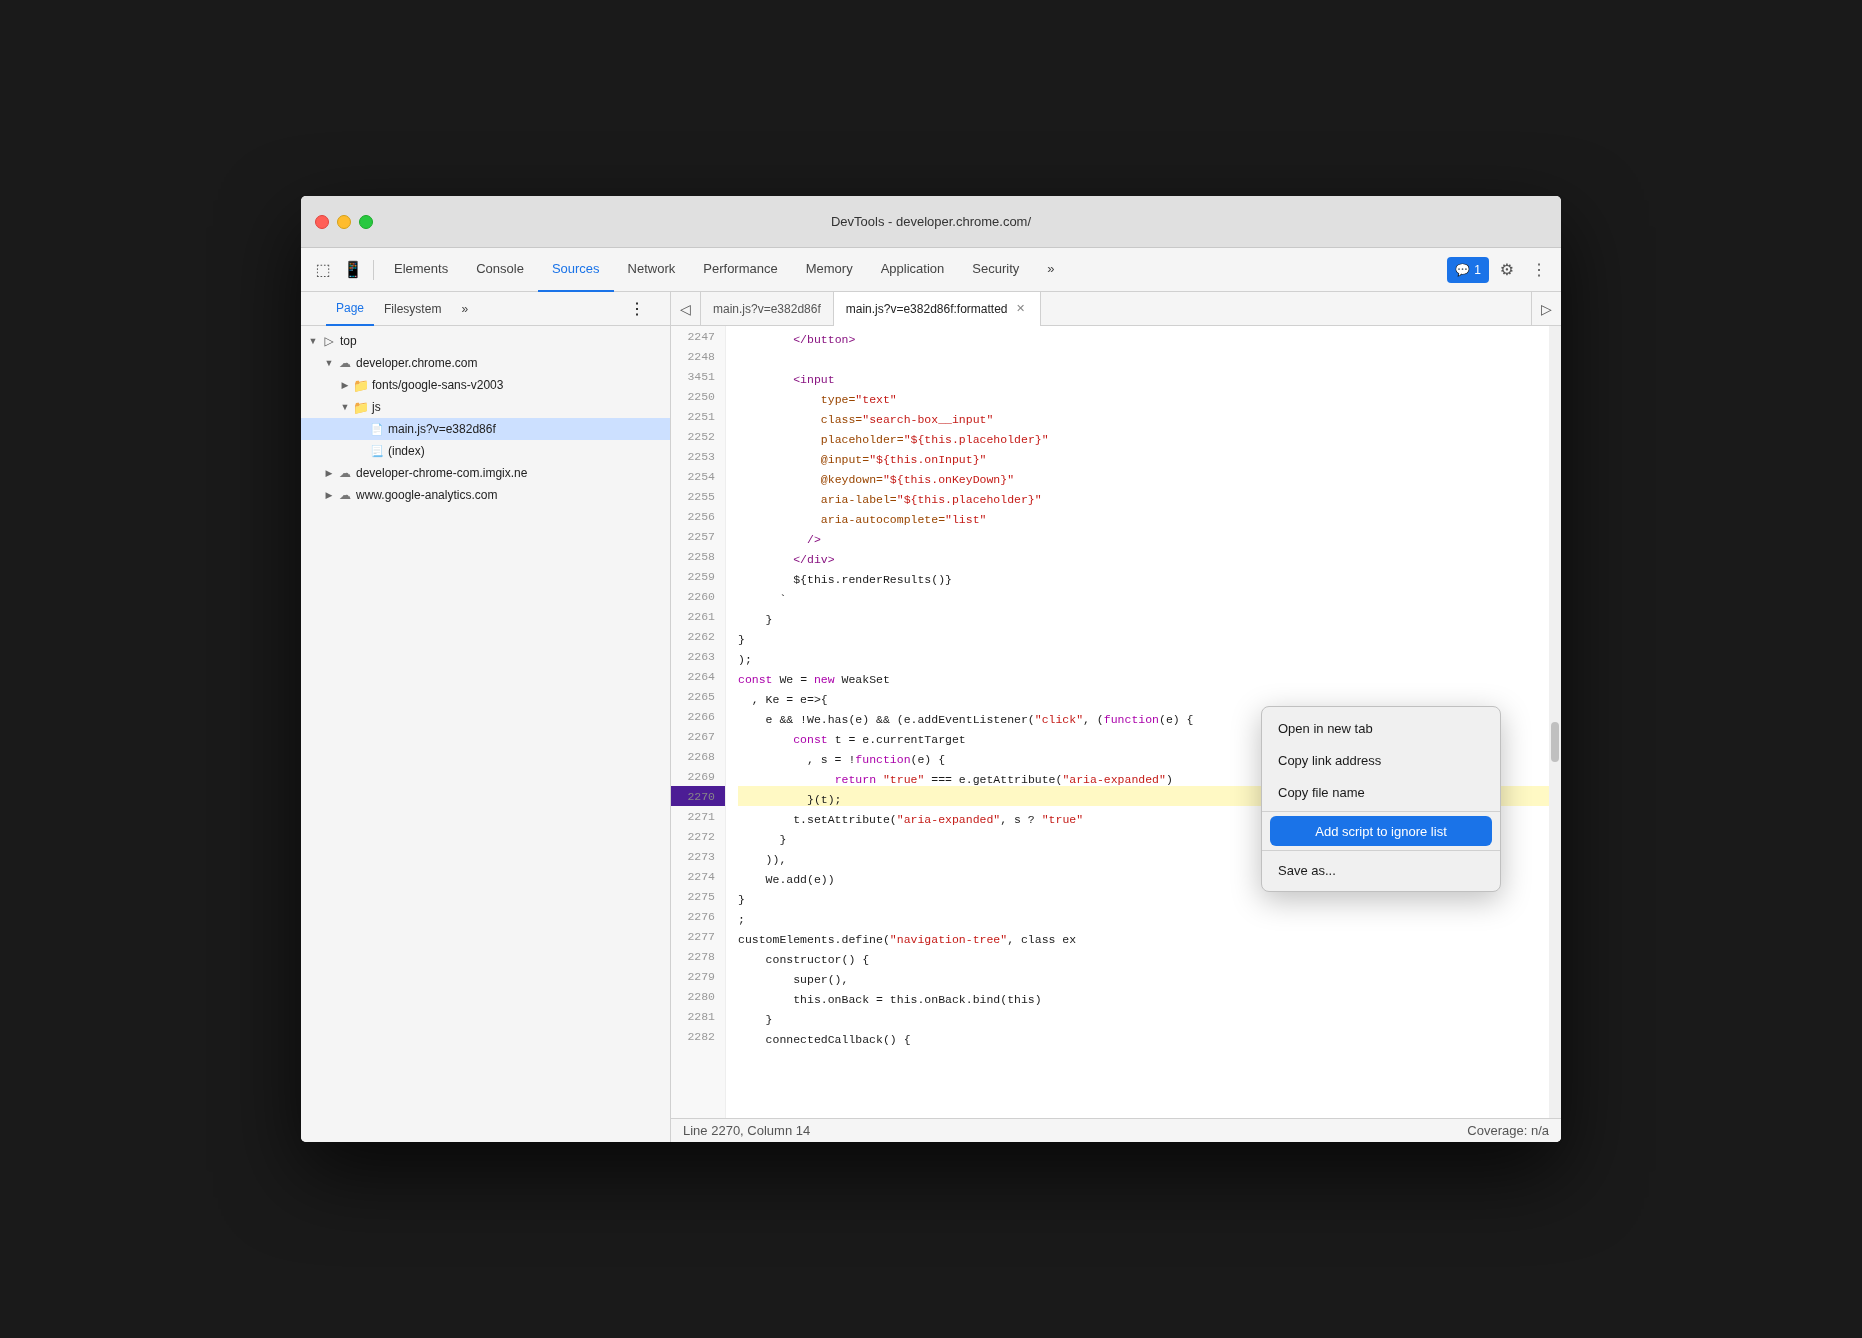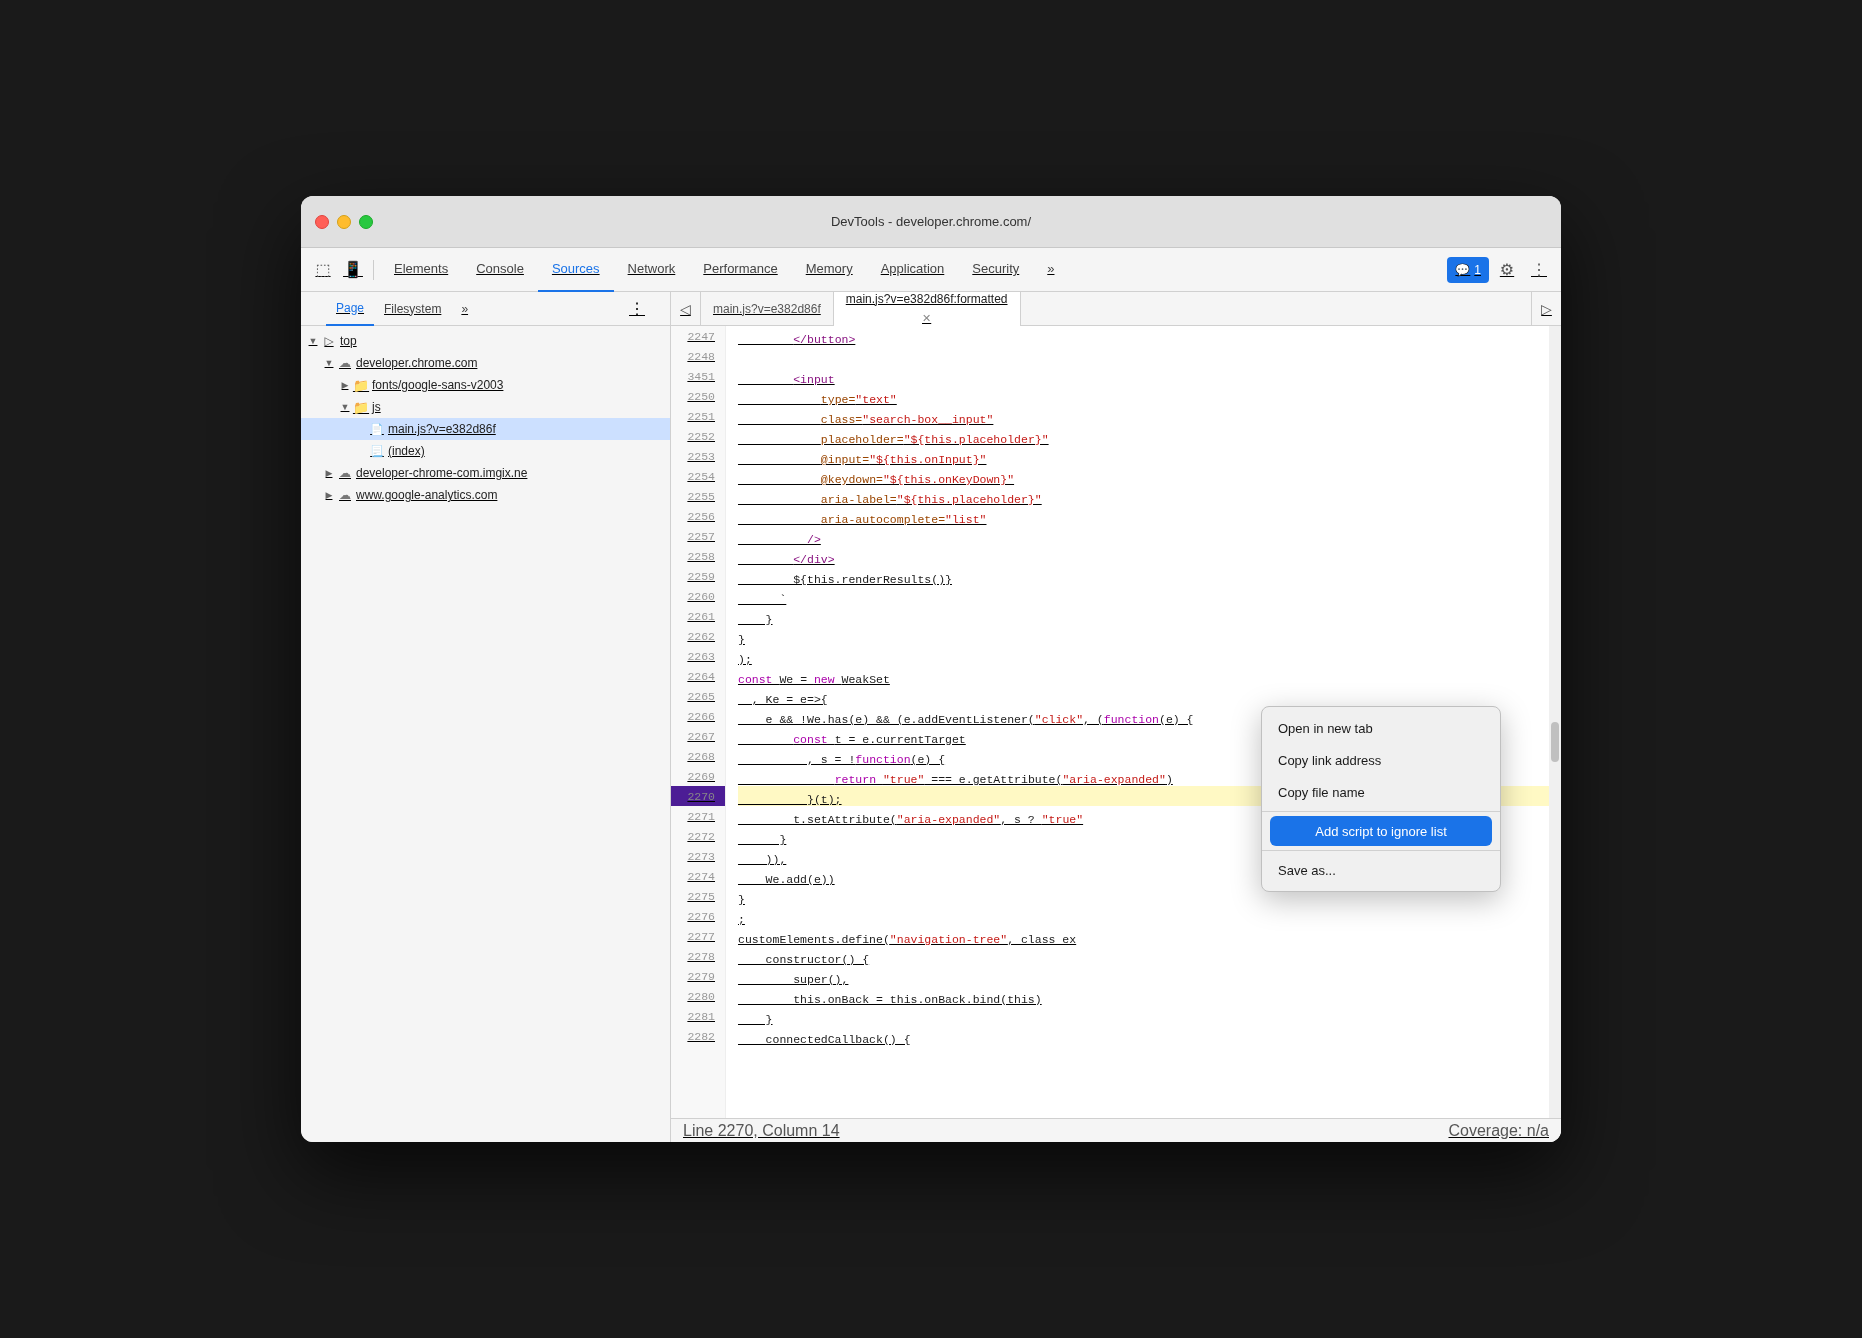--- a/index.html
+++ b/index.html
@@ -9,24 +9,23 @@
       display: flex;
       justify-content: center;
       align-items: center;
       min-height: 100vh;
       font-family: -apple-system, BlinkMacSystemFont, 'Helvetica Neue', Arial, sans-serif;
     }
 
     .window {
       width: 1260px;
       background: #f0f0f0;
-      border-radius: 12px;
+      border-radius: 5px;
       box-shadow: 0 30px 80px rgba(0,0,0,0.7);
       overflow: hidden;
-      text-decoration: underline;
     }
 
     
     .title-bar {
       background: #e0e0e0;
       height: 52px;
       display: flex;
       align-items: center;
       padding: 0 14px;
       border-bottom: 1px solid #c8c8c8;
@@ -231,21 +230,20 @@
       align-items: center;
       font-size: 12px;
       color: #555;
       cursor: pointer;
       border-right: 1px solid #d0d0d0;
       gap: 6px;
     }
     .editor-tab.active {
       background: #fff;
       color: #222;
-      flex-direction: column;
     }
     .editor-tab-close {
       width: 14px;
       height: 14px;
       border-radius: 3px;
       display: flex;
       align-items: center;
       justify-content: center;
       font-size: 11px;
       color: #888;
@@ -337,21 +335,21 @@
     }
 
     
     .status-bar {
       background: #f5f5f5;
       border-top: 1px solid #d0d0d0;
       height: 24px;
       display: flex;
       align-items: center;
       padding: 0 12px;
-      font-size: 16px;
+      font-size: 13px;
       color: #555;
       justify-content: space-between;
     }
 
     
     .context-menu {
       position: absolute;
       background: #f0f0f0;
       border: 1px solid #c0c0c0;
       border-radius: 8px;

